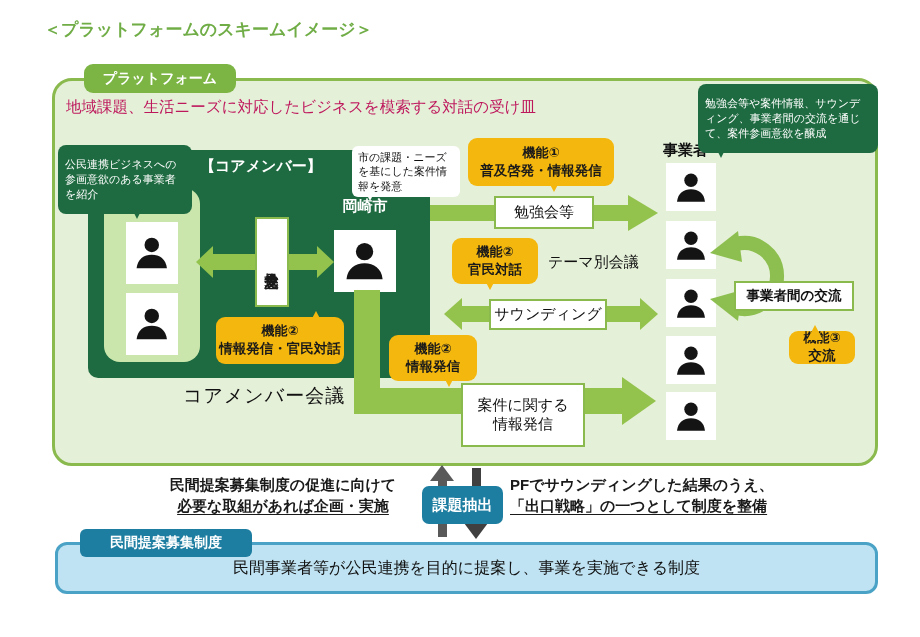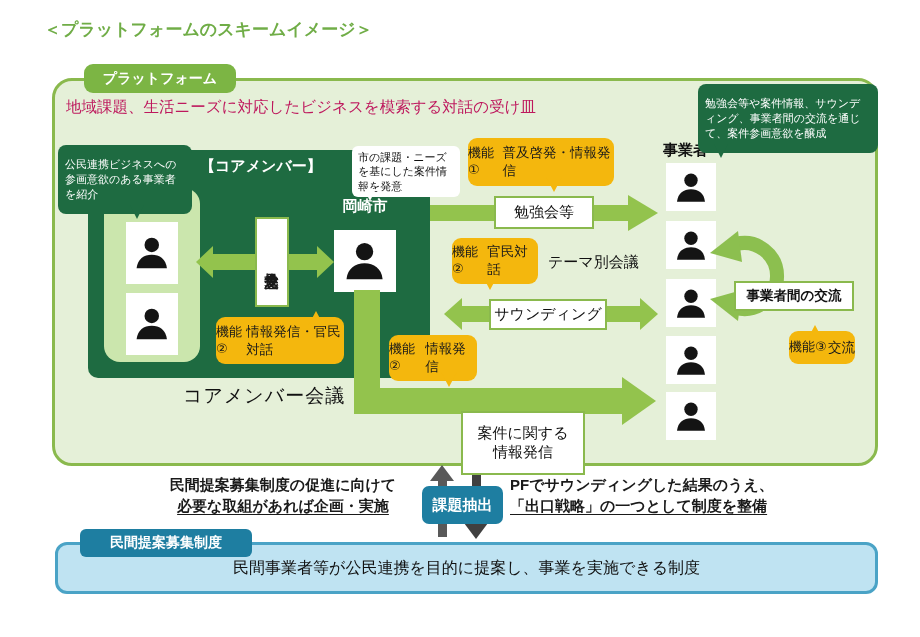--- a/index.html
+++ b/index.html
@@ -84,27 +84,27 @@
   .conn-h { left:354px; top:388px; width:270px; height:26px; z-index:2; }
   .conn-head { left:622px; top:377px; border:24px solid transparent; border-right:none;
                border-left:34px solid #93c34d; z-index:2; }
 
   
   .wbox { position:absolute; background:#fff; border:2px solid #8ab94d; z-index:3;
           display:flex; align-items:center; justify-content:center; text-align:center;
           font-size:15px; color:#111; line-height:1.25; }
   .box-study { left:494px; top:196px; width:100px; height:33px; }
   .box-sound { left:489px; top:299px; width:118px; height:31px; }
-  .box-anken { left:461px; top:383px; width:124px; height:64px;margin-top:28px; }
+  .box-anken { left:461px; top:383px; width:124px; height:64px; }
   .box-koryu { left:734px; top:270px; width:120px; height:30px; font-size:13.5px; font-weight:bold;margin-top:11px; }
 
   
   .bubble { position:absolute; background:#f4b70d; border-radius:9px; z-index:5;
-            display:flex; flex-direction:row; align-items:center; justify-content:space-between;
-            font-weight:normal; color:#1a1a1a; line-height:1.3; }
+            display:flex; flex-direction:column; align-items:center; justify-content:center;
+            font-weight:bold; color:#1a1a1a; line-height:1.3; }
   .bubble .l1 { font-size:13px; } .bubble .l2 { font-size:13.5px; }
   .bubble::after { content:""; position:absolute; width:0; height:0; border:8px solid transparent; }
   .bub-f1 { left:468px; top:138px; width:146px; height:48px; }
   .bub-f1::after { bottom:-14px; left:78px; border-top:15px solid #f4b70d; }
   .bub-f2d { left:452px; top:238px; width:86px; height:46px; }
   .bub-f2d::after { bottom:-14px; left:30px; border-top:15px solid #f4b70d; }
   .bub-f2id { left:216px; top:317px; width:128px; height:47px; }
   .bub-f2id::after { top:-14px; left:92px; border-bottom:15px solid #f4b70d; }
   .bub-f2i { left:389px; top:335px; width:88px; height:46px; }
   .bub-f2i::after { bottom:-14px; left:52px; border-top:15px solid #f4b70d; }

